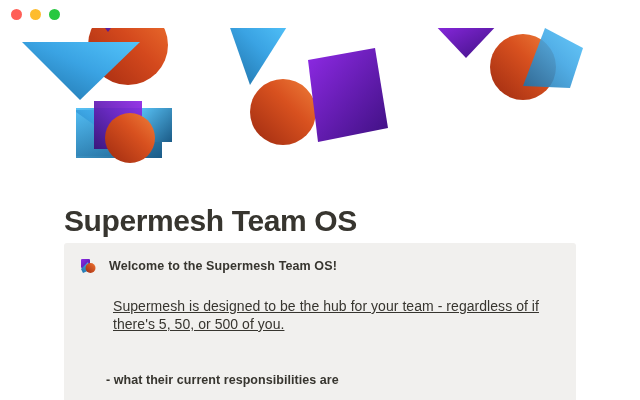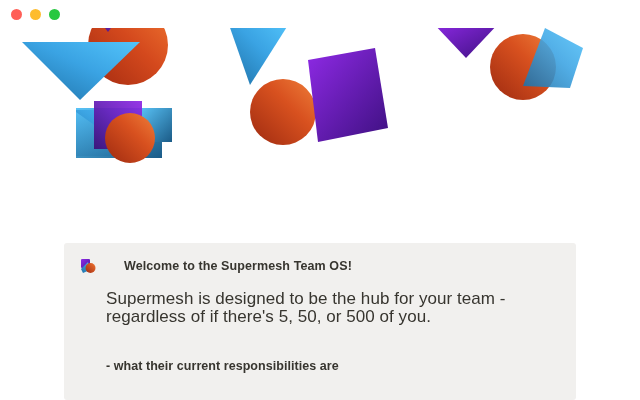--- a/index.html
+++ b/index.html
@@ -92,47 +92,48 @@
     width: 512px;
     min-height: 157px;
     background: #f1f0ee;
     border-radius: 3px;
     box-sizing: border-box;
     padding: 14px 16px 16px 16px;
   }
   .callout-head {
     display: flex;
     align-items: flex-start;
-    gap: 28px;
+    gap: 13px;
   }
   .callout-icon {
     width: 16px;
     height: 16px;
     flex: 0 0 16px;
     margin-top: 1px;
     position: relative;
   }
   .callout-icon svg { display: block; }
   .callout-title {
     font-size: 12.5px;
     line-height: 18px;
     font-weight: bold;
     color: #37352f;
     letter-spacing: 0.1px;
   }
   .callout-body {
     padding-left: 26px;
   }
   .callout-p {
-    margin: 0;
-    padding: 0;
-    font-size: 17px;
+    margin: 7px;
+    padding: 0;
+    font-size: 14px;
     line-height: 18px;
     color: #37352f;
     letter-spacing: 0.05px;
+    text-decoration: underline;
   }
   .gap-1 { height: 15px; }
   .gap-2 { height: 15px; }
   .gap-3 { height: 16px; }
   .callout-bullet {
     margin: 0;
     padding: 0;
     font-size: 12.5px;
     line-height: 18px;
     font-weight: bold;
@@ -193,20 +194,21 @@
       <circle cx="283" cy="112" r="33" fill="url(#gOrange2)"></circle>
       <polygon points="308,60 375,48 388,128 318,142" fill="url(#gPurple2)"></polygon>
 
       <polygon points="432,22 500,22 466,58" fill="url(#gPurple2)"></polygon>
       <circle cx="523" cy="67" r="33" fill="url(#gOrange2)"></circle>
       <polygon points="545,28 583,48 570,88 523,86" fill="url(#gBlue)" opacity="0.88"></polygon>
     </svg>
   </div>
 
   <div class="page">
+    <h1 class="page-title">Supermesh Team OS</h1>
 
     <div class="callout">
       <div class="callout-head">
         <span class="callout-icon">
           <svg width="16" height="16" viewBox="0 0 16 16" xmlns="http://www.w3.org/2000/svg">
             <defs>
               <linearGradient id="ic1" x1="0" y1="0" x2="1" y2="1">
                 <stop offset="0%" stop-color="#8f2ae6"></stop>
                 <stop offset="100%" stop-color="#4a18a0"></stop>
               </linearGradient>

